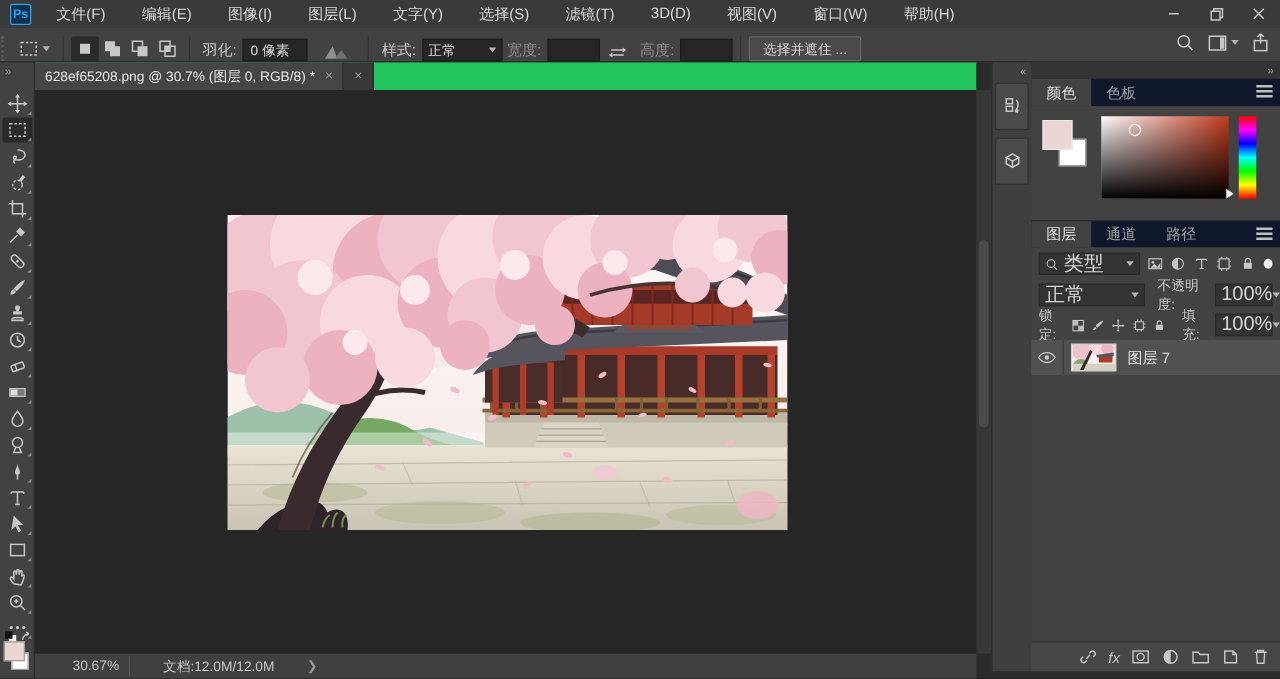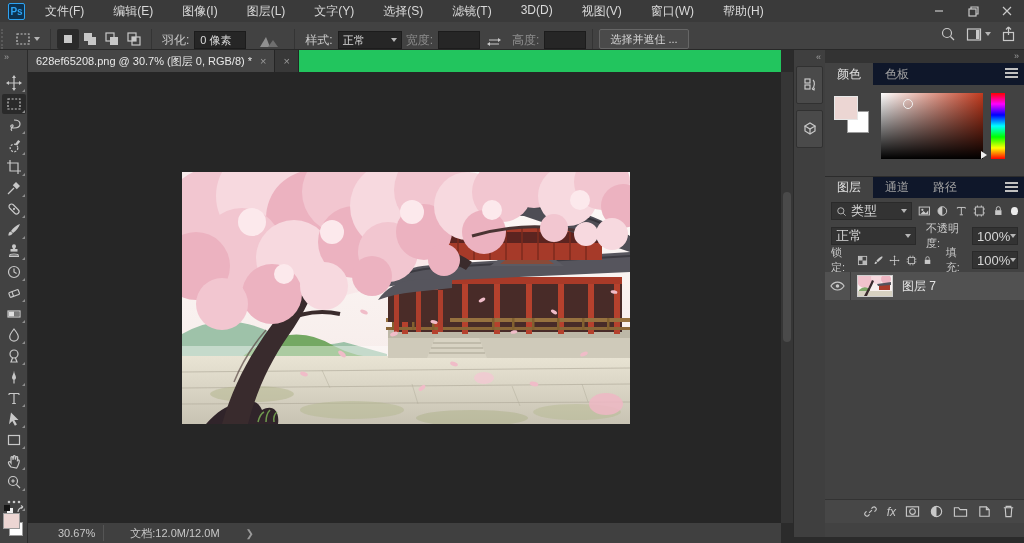--- a/index.html
+++ b/index.html
@@ -88,28 +88,28 @@
                        linear-gradient(to right, #fff, #c13a1e); }
   .sv-ring { position:absolute; left:22px; top:6px; width:10px; height:10px; border:1.5px solid #f2f2f2;
              border-radius:50%; }
   .hue-strip { position:absolute; left:166px; top:8px; width:14px; height:66px;
                background:linear-gradient(to bottom,#ff0000,#ff00ff,#0000ff,#00ffff,#00ff00,#ffff00,#ff0000); }
   .hue-arrow { position:absolute; left:156px; top:66px; width:0; height:0;
                border-top:4px solid transparent; border-bottom:4px solid transparent; border-left:6px solid #f0f0f0; }
 
   .lrow { position:relative; background:#424242; display:flex; align-items:center; }
   .lselect { background:#333; border:1px solid #2a2a2a; height:18px; display:flex; align-items:center;
-             justify-content:space-between; color:#d6d6d6; font-size:13px; padding:0 4px; }
+             justify-content:space-between; color:#d6d6d6; font-size:16px; padding:0 4px; }
   .plabel { color:#c9c9c9; font-size:11px; }
   .layer-row { position:relative; height:28px; background:#515151; display:flex; align-items:center; }
   .eye-cell { width:26px; height:28px; border-right:1px solid #3a3a3a; display:flex; align-items:center; justify-content:center; }
   .thumb { width:36px; height:22px; border:1px solid #cfcfcf; margin-left:6px; overflow:hidden; background:#fff; }
   .layer-name { margin-left:9px; color:#e4e4e4; font-size:12px; }
   .panel-fill { background:#424242; }
-  .bottombar { position:absolute; bottom:14px; left:0; width:199px; height:24px; background:#474747;
+  .bottombar { position:absolute; bottom:0; left:0; width:199px; height:24px; background:#474747;
                border-top:1px solid #333; display:flex; align-items:center; justify-content:flex-end; gap:9px;
                padding-right:8px; }
   .fx-label { color:#c4c4c4; font-size:12px; font-style:italic; }
 
   
   .statusbar { left:28px; top:523px; width:753px; height:20px; background:#404040; display:flex;
                align-items:center; font-size:11px; color:#c8c8c8; }
   .zoom-box { padding:2px 8px; border-right:1px solid #555; margin-left:22px; }
   .doc-box { margin-left:26px; display:flex; align-items:center; gap:26px; }
   .status-chev { color:#9a9a9a; font-size:10px; }

